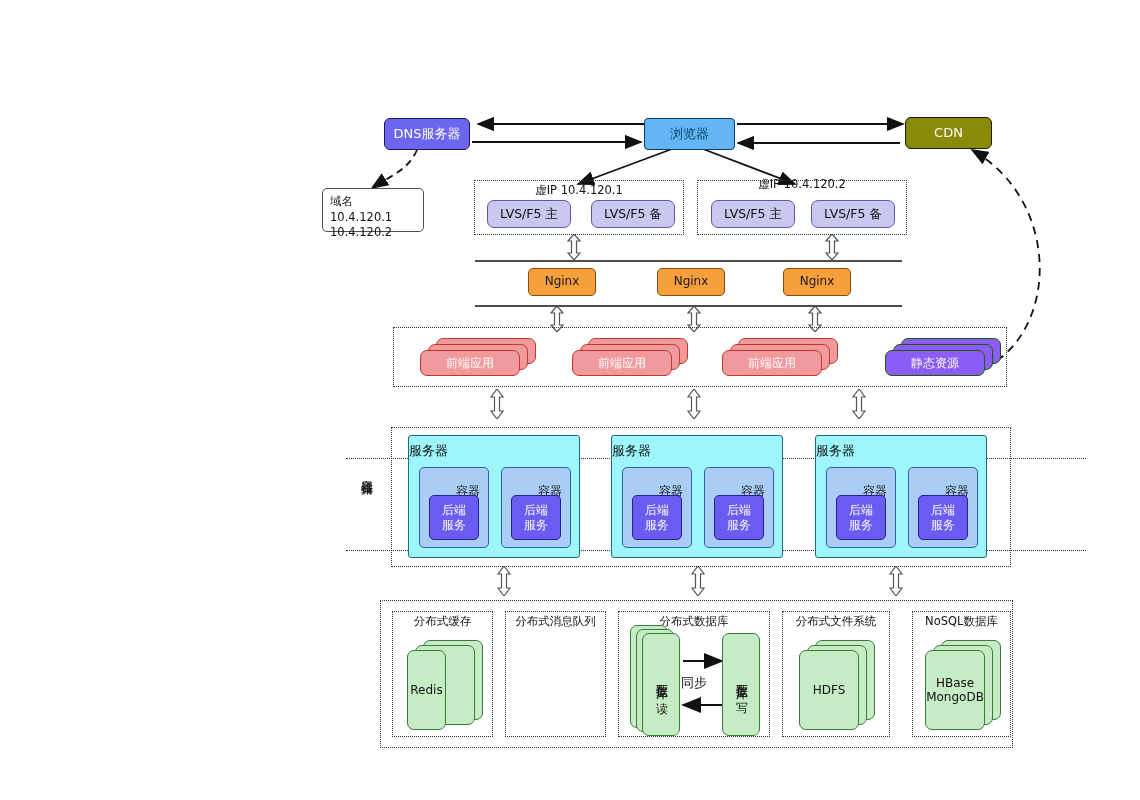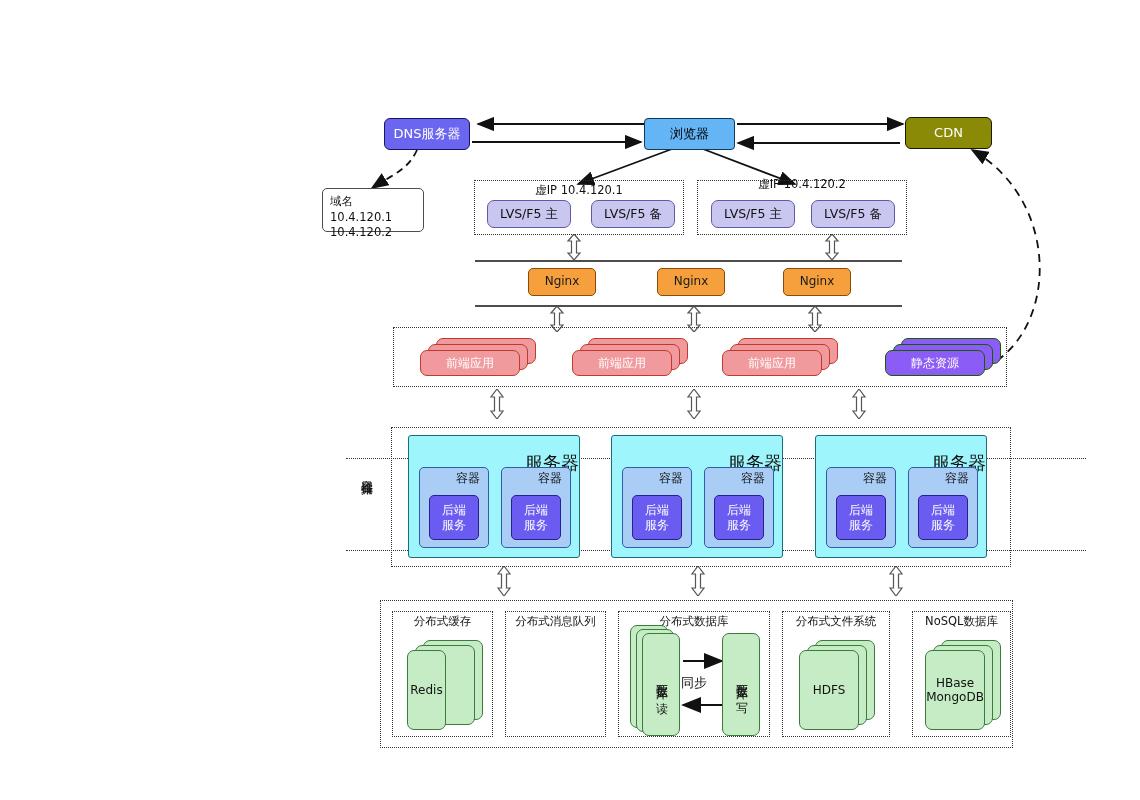--- a/index.html
+++ b/index.html
@@ -31,21 +31,21 @@
     background: #6a66f0;
     border: 1.6px solid #1b1464;
     border-radius: 6px;
     color: #ffffff;
     font-size: 13px;
   }
   .n-browser {
     background: #64b5f6;
     border: 1.6px solid #0d3c61;
     border-radius: 4px;
-    color: #000000;
+    color: #0c4a6e;
     font-size: 13px;
   }
   .n-cdn {
     background: #8a8a07;
     border: 1.6px solid #1a1a00;
     border-radius: 6px;
     color: #ffffff;
     font-size: 13px;
   }
   .n-domain {
@@ -125,36 +125,36 @@
   }
 
   
   .n-server {
     background: #9ef5fb;
     border: 1.4px solid #1a6e78;
     border-radius: 3px;
     display: block;
   }
   .n-server > .srv-title {
-    text-align: right;
-    font-size: 18px;
-    color: #111111;
-    padding-top: 17px;
+    text-align: left;
+    font-size: 13px;
+    color: #111111;
+    padding-top: 8px;
   }
   .n-container {
     background: #a9cdf5;
     border: 1.4px solid #2b5fa8;
     border-radius: 5px;
     display: block;
   }
   .n-container > .ct-title {
     text-align: center;
     font-size: 12px;
     color: #111111;
-    padding-top: 4px;
+    padding-top: 17px;
     margin-left: 28px;
   }
   .n-backend {
     background: #6a5cf0;
     border: 1.5px solid #2a1f8f;
     border-radius: 5px;
     color: #ffffff;
     font-size: 12px;
     display: flex;
     align-items: center;

